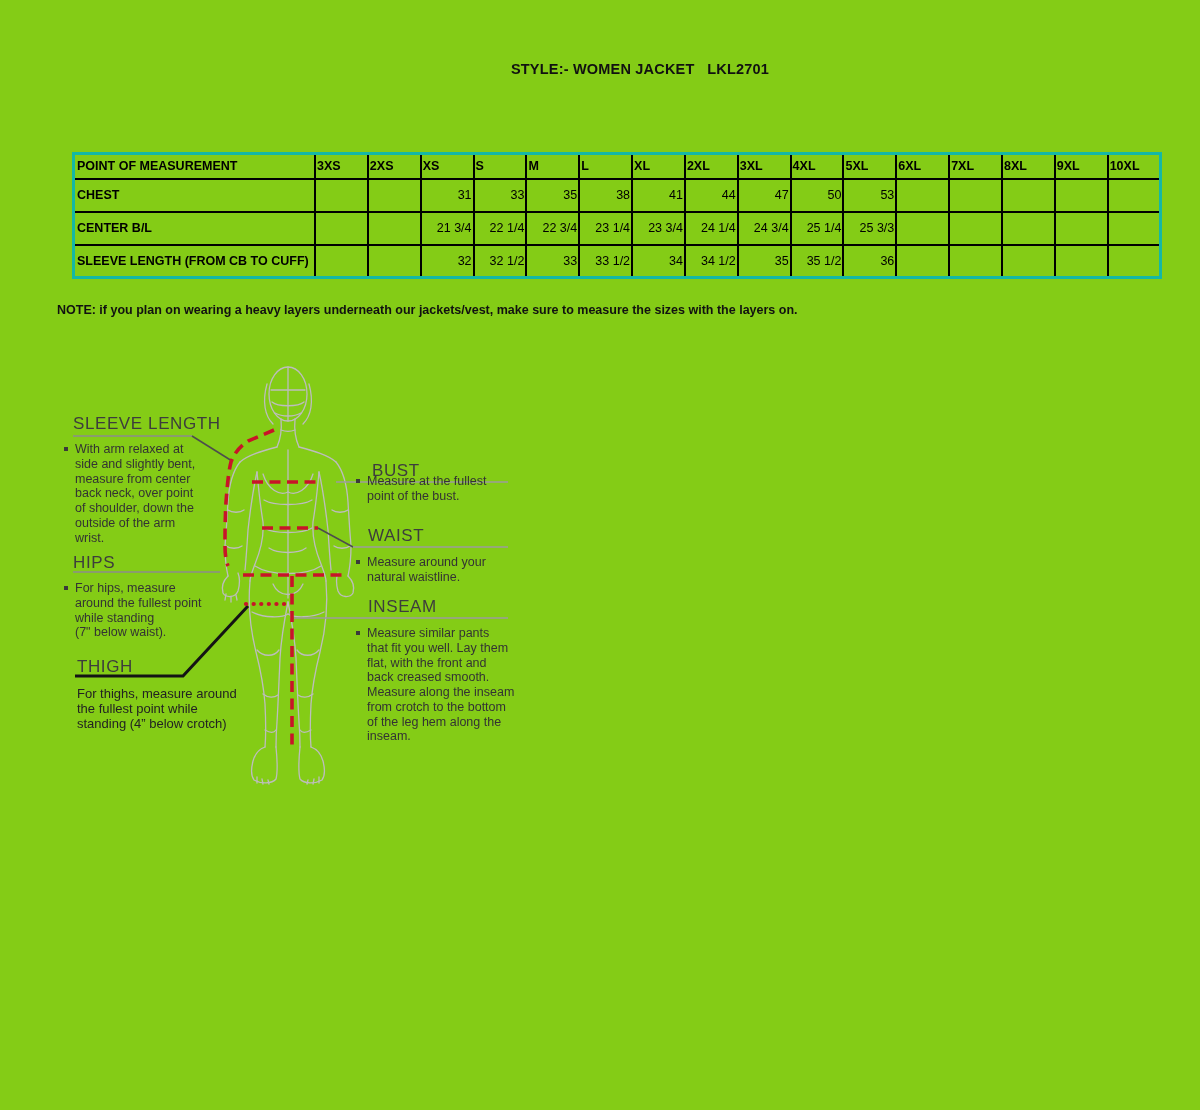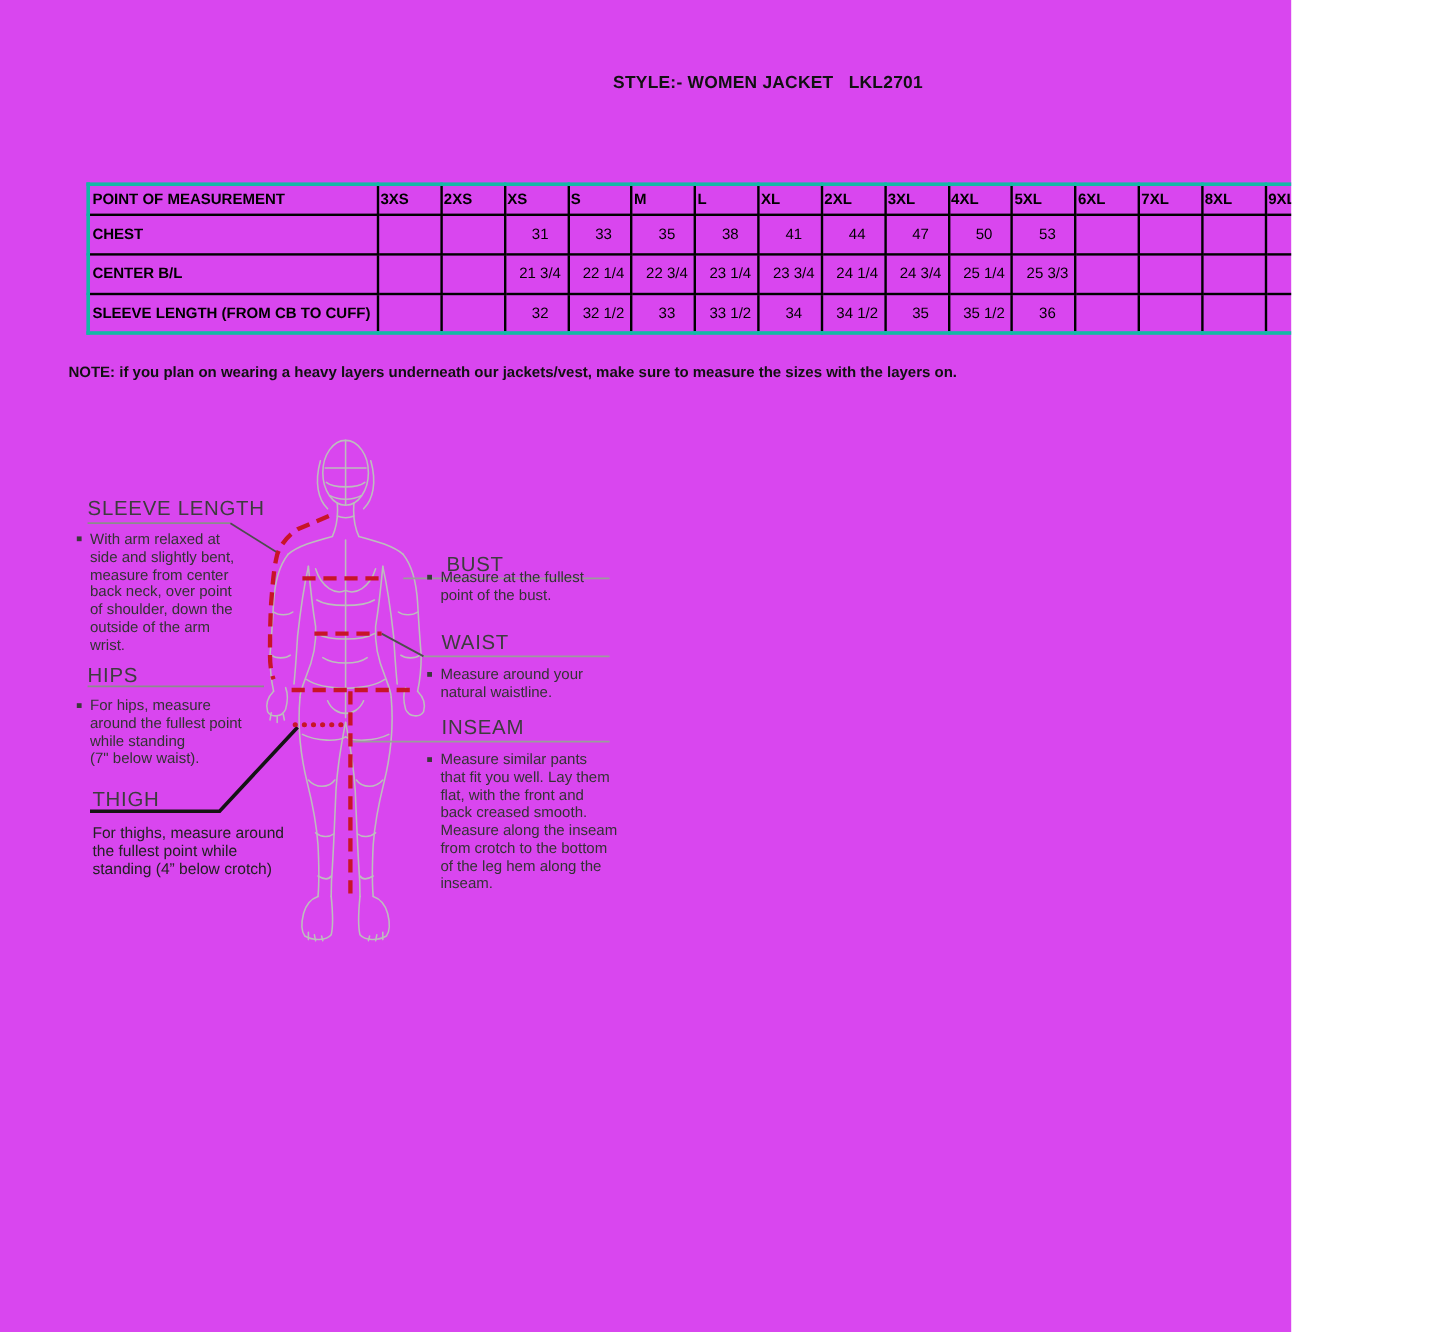--- a/index.html
+++ b/index.html
@@ -1,35 +1,35 @@
 <!DOCTYPE html>
 <html><head>
 <meta charset="utf-8">
 <style>
   html,body{margin:0;padding:0;background:#ffffff;}
   .page{
-    position:relative;width:1076px;height:1110px;background:#d946ef;overflow:hidden;
+    position:relative;width:1200px;height:1110px;background:#84cc16;overflow:hidden;
     font-family:"Liberation Sans","DejaVu Sans",sans-serif;color:#000;
   }
   .doc-title{
     position:absolute;left:420px;top:61px;width:440px;text-align:center;
     font-size:14.5px;font-weight:bold;letter-spacing:.2px;white-space:pre;color:#111;
   }
   
   table.size-table{
     position:absolute;left:72px;top:152px;width:1090px;
     border-collapse:collapse;table-layout:fixed;border:3px solid #14b8a6;
   }
   .size-table th,.size-table td{border:2px solid #000;overflow:hidden;white-space:nowrap;}
   .size-table thead tr{height:25px;}
   .size-table tbody tr{height:33px;}
   .size-table thead th{font-size:12.5px;font-weight:bold;text-align:left;padding:0 1px;}
   .size-table thead th:first-child{text-align:left;padding-left:2px;width:236px;}
   .size-table tbody th.rowlabel{font-size:12.5px;font-weight:bold;text-align:left;padding-left:2px;}
-  .size-table tbody td{font-size:12.5px;font-weight:normal;text-align:center;padding-left:7px;margin-top:38px;}
+  .size-table tbody td{font-size:12.5px;font-weight:normal;text-align:right;padding-left:7px;margin-top:38px;}
   .note-line{
     position:absolute;left:57px;top:303px;width:1000px;
     font-size:12.5px;font-weight:bold;color:#111;
   }
   
   .diagram{position:absolute;left:60px;top:350px;width:560px;height:460px;}
   .diagram svg{position:absolute;left:0;top:0;}
   .m-heading{
     position:absolute;font-size:17px;color:#3d3d3d;letter-spacing:.6px;
     font-weight:normal;white-space:nowrap;

